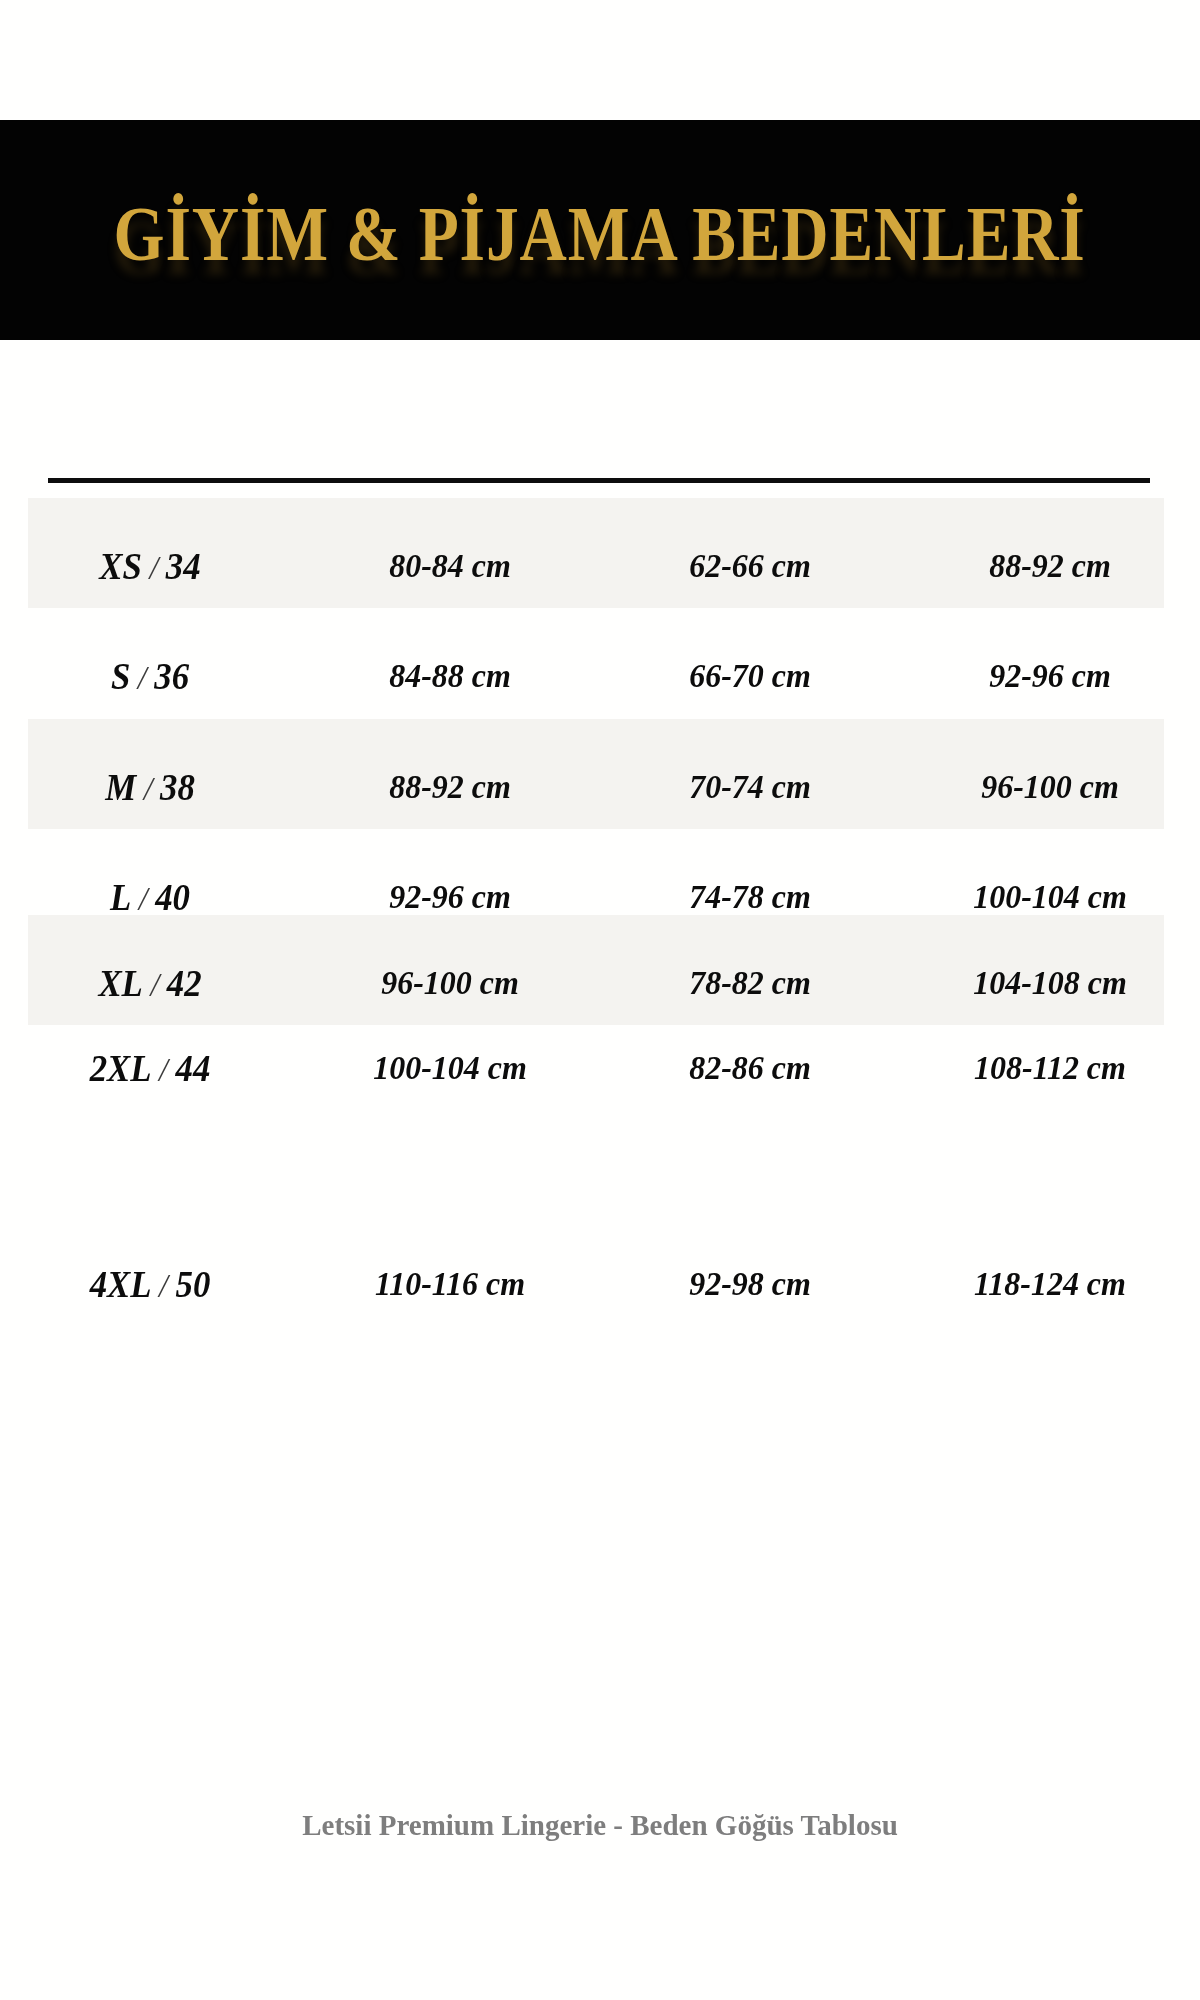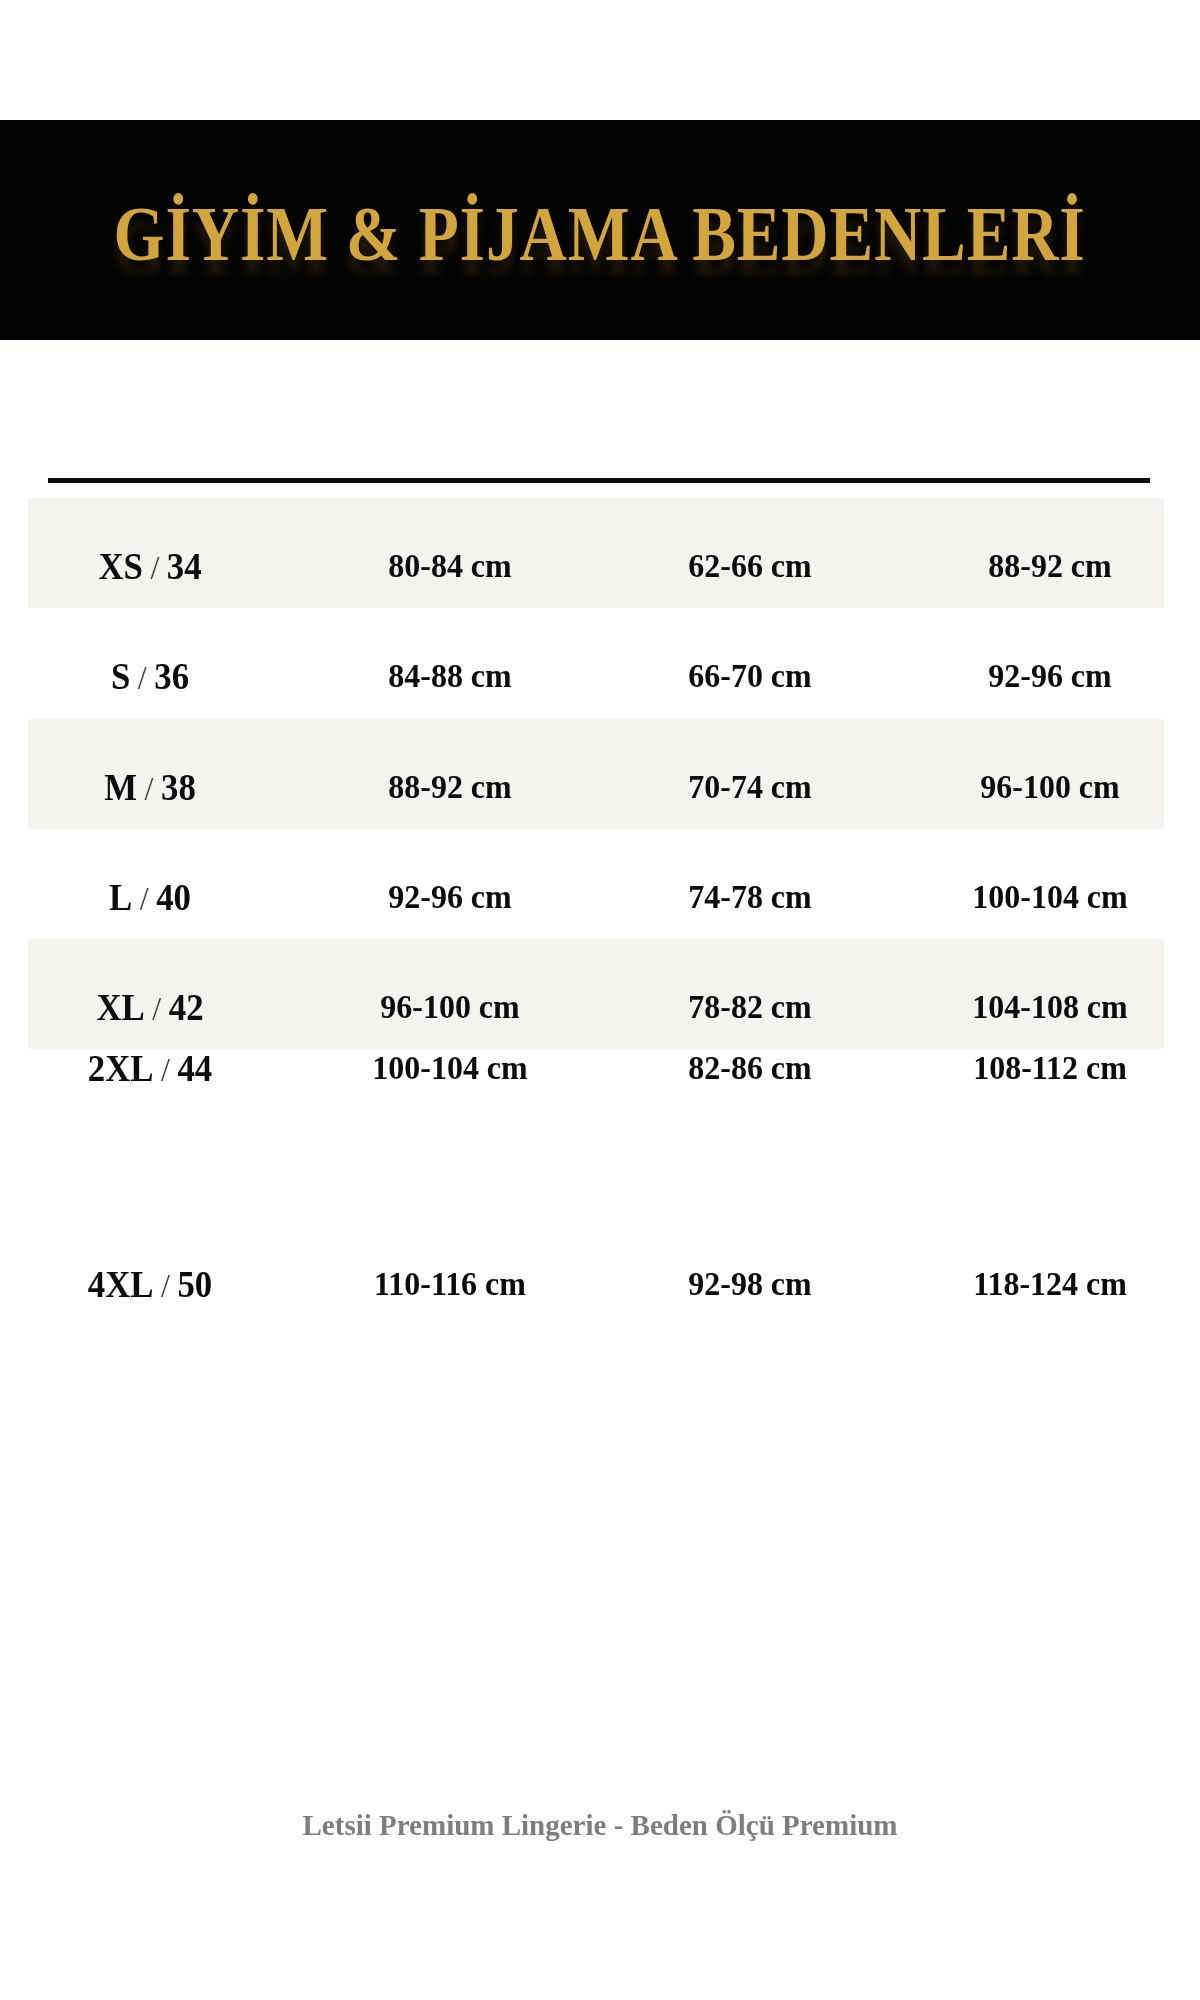--- a/index.html
+++ b/index.html
@@ -38,21 +38,21 @@
   #thead .hcell:nth-child(1){left:150px;}
   #thead .hcell:nth-child(2){left:450px;}
   #thead .hcell:nth-child(3){left:750px;}
   #thead .hcell:nth-child(4){left:1050px;}
   #header-rule{
     position:absolute;left:48px;top:478px;width:1102px;height:5px;
     background:#0d0d0d;
   }
   
   .row{
-    position:absolute;left:28px;width:1136px;height:110px;
+    position:absolute;left:28px;width:1136px;height:110px;font-style:italic;
   }
   .row.alt{background:#f4f3f0;}
   .row .cell{
     position:absolute;top:62%;
     transform:translate(-50%,-50%) scaleX(0.94);
     font-weight:700;font-size:34px;color:#0c0c0c;white-space:nowrap;
   }
   .row .cell.size{font-size:37px;}
   .row .cell:nth-child(1){left:122px;}
   .row .cell:nth-child(2){left:422px;}
@@ -105,21 +105,21 @@
     <div class="cell">96-100 cm</div>
   </div>
 
   <div class="row" style="top:829px">
     <div class="cell size"><span>L</span><span class="slash">/</span><span>40</span></div>
     <div class="cell">92-96 cm</div>
     <div class="cell">74-78 cm</div>
     <div class="cell">100-104 cm</div>
   </div>
 
-  <div class="row alt" style="top:939px">
+  <div class="row alt" style="top:915px">
     <div class="cell size"><span>XL</span><span class="slash">/</span><span>42</span></div>
     <div class="cell">96-100 cm</div>
     <div class="cell">78-82 cm</div>
     <div class="cell">104-108 cm</div>
   </div>
 
   <div class="row" style="top:1000px">
     <div class="cell size"><span>2XL</span><span class="slash">/</span><span>44</span></div>
     <div class="cell">100-104 cm</div>
     <div class="cell">82-86 cm</div>
@@ -129,16 +129,16 @@
 
   <div class="row" style="top:1216px">
     <div class="cell size"><span>4XL</span><span class="slash">/</span><span>50</span></div>
     <div class="cell">110-116 cm</div>
     <div class="cell">92-98 cm</div>
     <div class="cell">118-124 cm</div>
   </div>
 
 
   <div id="footer">
-    <span class="ftext">Letsii Premium Lingerie - Beden Ölçü Premium</span>
+    <span class="ftext">Letsii Premium Lingerie - Beden Göğüs Tablosu</span>
   </div>
 
 </div>
 
 </body></html>

